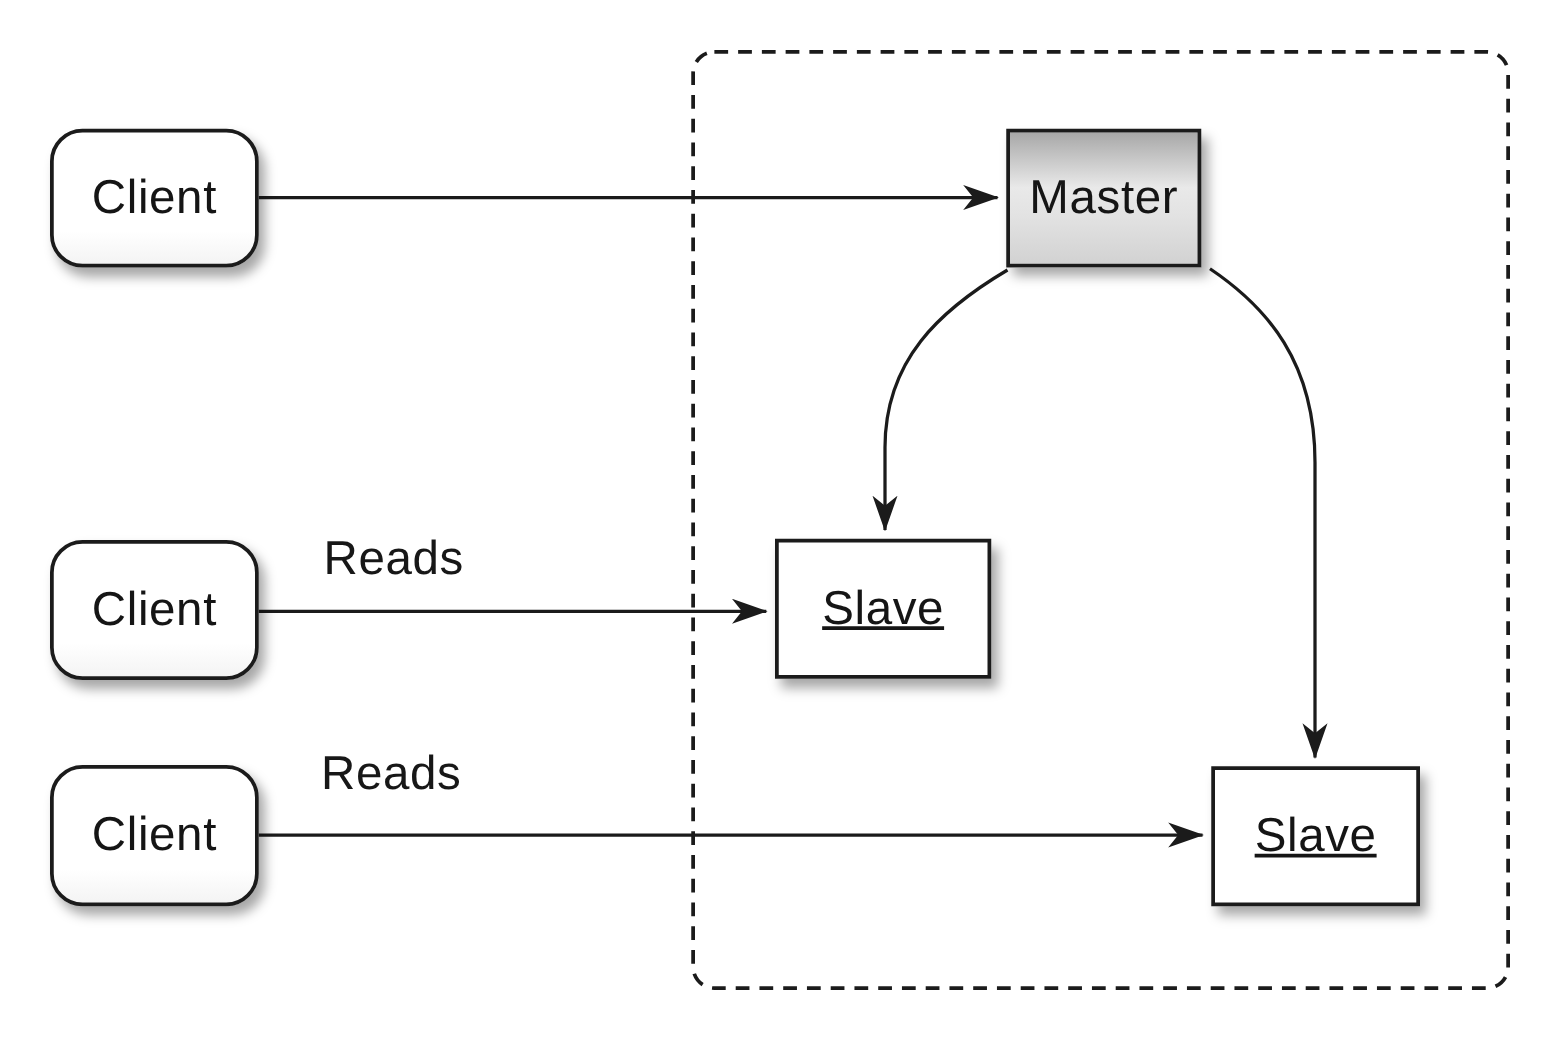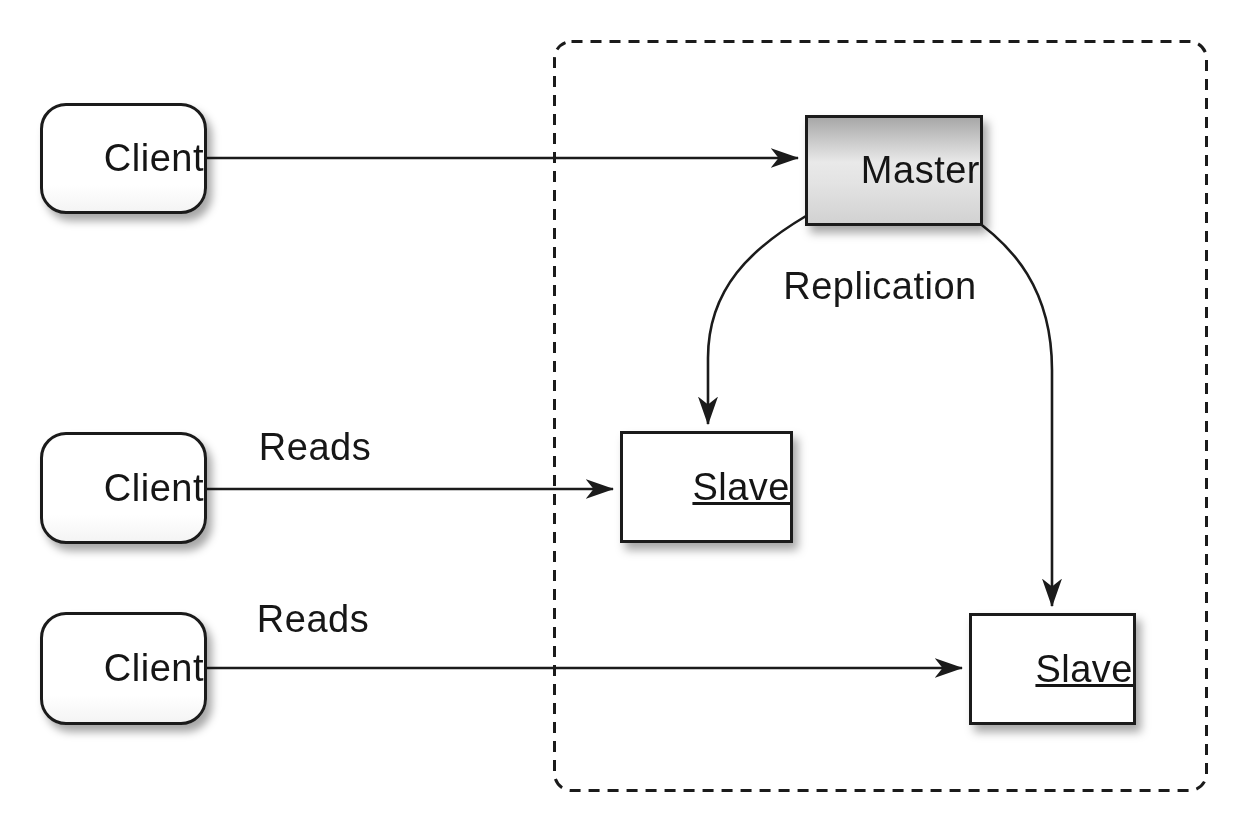--- a/index.html
+++ b/index.html
@@ -20,43 +20,42 @@
     left: 0;
     top: 0;
     pointer-events: none;
   }
   .node {
     position: absolute;
     box-sizing: border-box;
     border: 3px solid #1b1b1b;
     display: flex;
     align-items: center;
-    justify-content: flex-end;
+    justify-content: center;
     font-size: 38px;
     color: #151515;
     box-shadow: 5px 7px 9px rgba(0,0,0,0.35);
     letter-spacing: 0.5px;
   }
   .client {
     left: 40px;
     width: 167px;
     height: 111px;
     border-radius: 26px;
     background: linear-gradient(180deg, #ffffff 0%, #ffffff 75%, #f4f4f4 100%);
   }
   .client-1 { top: 103px; }
   .client-2 { top: 432px; height: 112px; }
   .client-3 { top: 612px; height: 113px; }
   .master {
     left: 805px;
     top: 103px;
-    width: 178px;
+    width: 156px;
     height: 111px;
     background: linear-gradient(180deg, #a8a8a8 0%, #e9e9e9 42%, #e3e3e3 62%, #d2d2d2 100%);
-    margin-top: 12px;
   }
   .slave {
     background: #ffffff;
     text-decoration: underline;
   }
   .slave-1 {
     left: 620px;
     top: 431px;
     width: 173px;
     height: 112px;
@@ -128,15 +127,14 @@
 
   <div class="node slave slave-2">
     <span>Slave</span>
   </div>
 
 
   <div class="edge-label lbl-reads-mid">Reads</div>
 
   <div class="edge-label lbl-reads-bot">Reads</div>
 
-  <div class="edge-label lbl-replication">Replication</div>
 
 </div>
 
 </body></html>

